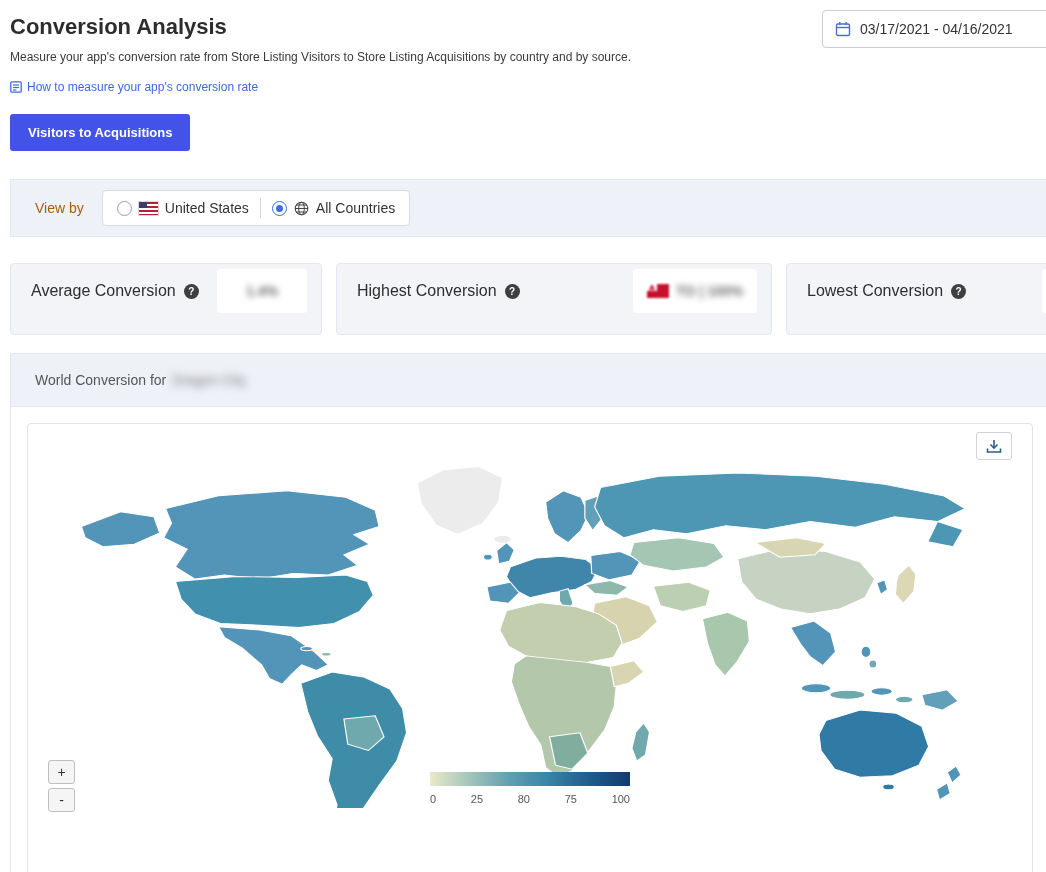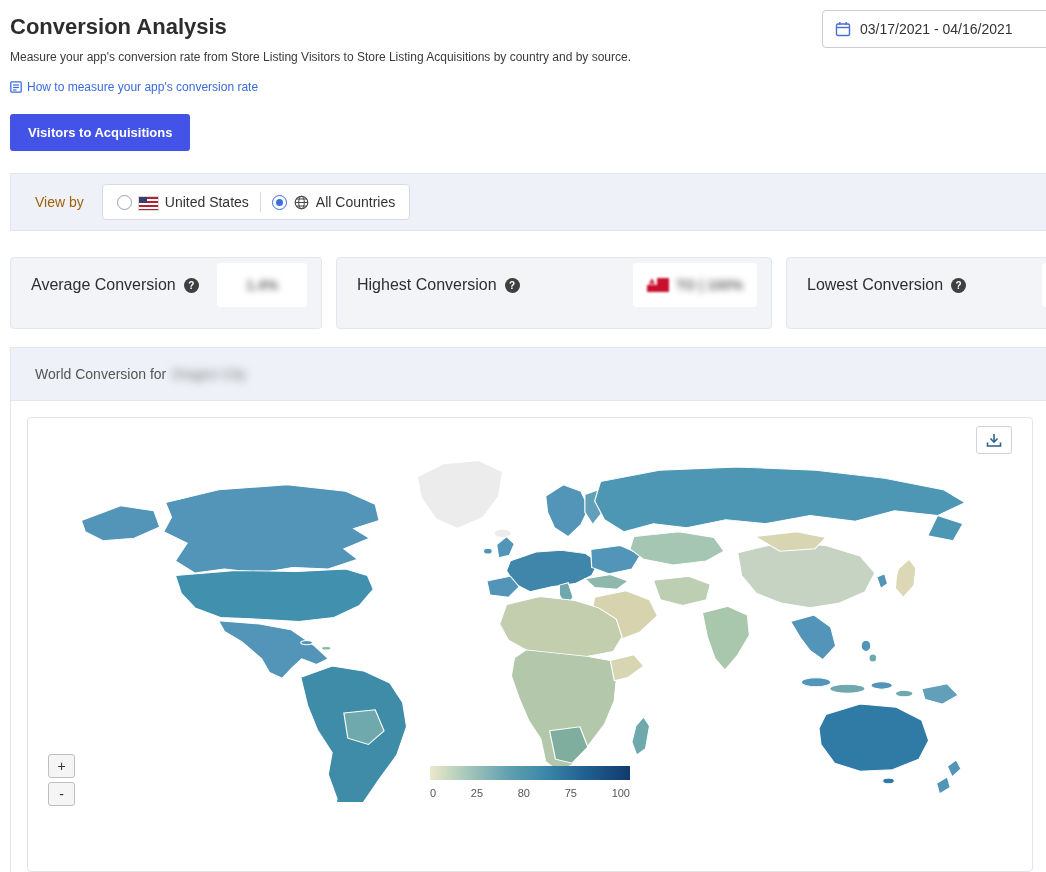--- a/index.html
+++ b/index.html
@@ -8,31 +8,31 @@
   .page { position:relative; width:1046px; height:872px; }
 
   
   .page-title { font-size:22px; font-weight:700; color:#2d2d2d; padding:14px 8px 0 10px; }
   .date-picker { position:absolute; left:822px; top:10px; width:240px; height:38px;
     border:1px solid #c9ccd4; border-radius:4px; background:#fff; display:flex;
     align-items:center; gap:9px; padding:0 12px; font-size:14px; color:#333; cursor:pointer; }
   .subtitle { font-size:12px; color:#3a3a3a; padding:10px 0 0 10px; }
   .help-link { display:flex; align-items:center; gap:5px; font-size:12px; color:#3b6bdb;
     padding:4px 0 0 10px; text-decoration:none; cursor:pointer;margin-top:12px; }
-  .primary-tab { margin:20px 0 0 10px; background:#4353e8; color:#fff; border:none;
+  .primary-tab { margin:20px 0 6px 10px; background:#4353e8; color:#fff; border:none;
     border-radius:3px; font-size:13px; font-weight:700; padding:11px 18px; cursor:pointer;
     font-family:"Liberation Sans", sans-serif; }
 
   
   .view-by-bar { margin:22px 0 0 10px; width:1110px; height:58px; background:#eef1f7;
     border:1px solid #e2e6ef; display:flex; align-items:center; padding-left:24px; }
   .view-by-label { font-size:14px; color:#a16207; }
   .segment { background:#fff; border:1px solid #d8dbe4; border-radius:4px; margin-left:18px;
     height:36px; display:flex; align-items:center; gap:11px; padding:0 14px; font-size:14px; }
-  .radio-opt { display:flex; align-items:flex-end; gap:7px; cursor:pointer; }
+  .radio-opt { display:flex; align-items:center; gap:7px; cursor:pointer; }
   .radio { width:15px; height:15px; border:1px solid #9aa0ab; border-radius:50%;
     background:#fff; display:inline-block; position:relative; flex:none; }
   .radio.checked { border-color:#3b6fe0; }
   .radio.checked::after { content:""; position:absolute; inset:3px; border-radius:50%; background:#3b6fe0; }
   .seg-divider { width:1px; height:20px; background:#d5d8e0; }
   .flag-us { width:19px; height:13px; flex:none; display:inline-block; position:relative;
     background:repeating-linear-gradient(#b22234 0 2px, #fff 2px 4px); outline:1px solid #d9d9d9; }
   .flag-us::after { content:""; position:absolute; left:0; top:0; width:8px; height:6px; background:#3c3b6e; }
 
   

